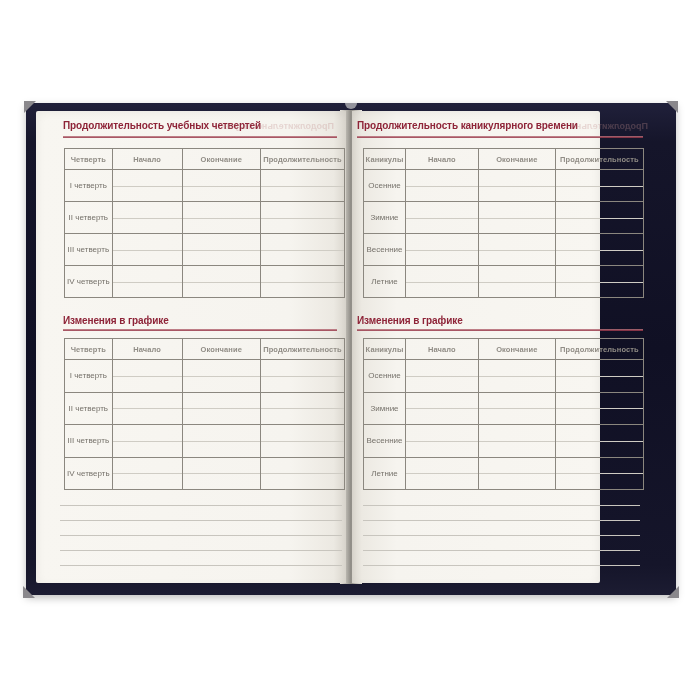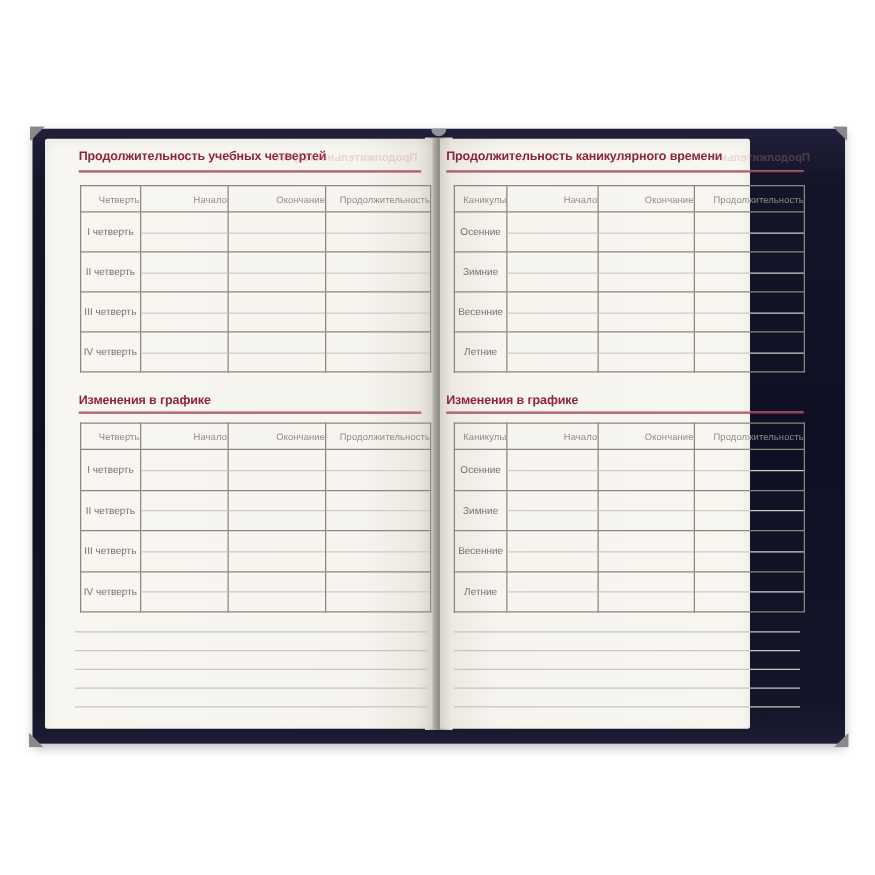--- a/index.html
+++ b/index.html
@@ -52,22 +52,22 @@
     opacity:0.30;filter:blur(0.6px);transform:scaleX(-1);
     white-space:nowrap;overflow:hidden;
   }
   .tbl{position:absolute;}
   .tbl table{
     width:100%;height:100%;border-collapse:collapse;table-layout:fixed;
     background:transparent;
   }
   .tbl th,.tbl td{border:1px solid #8b877f;padding:0;}
   .tbl th{
-    height:20px;font-size:7.5px;font-weight:normal;color:#908c85;
-    text-align:right;vertical-align:middle;letter-spacing:0.1px;
+    height:20px;font-size:7.5px;font-weight:bold;color:#908c85;
+    text-align:center;vertical-align:middle;letter-spacing:0.1px;
   }
   .tbl td.label{
     font-size:8px;color:#75716a;text-align:center;vertical-align:middle;
   }
   .tbl td.w{position:relative;}
   .tbl td.w::after{
     content:"";position:absolute;left:0;right:0;top:50%;
     border-top:1px solid #cfccc4;
   }
   .ruled-line{

